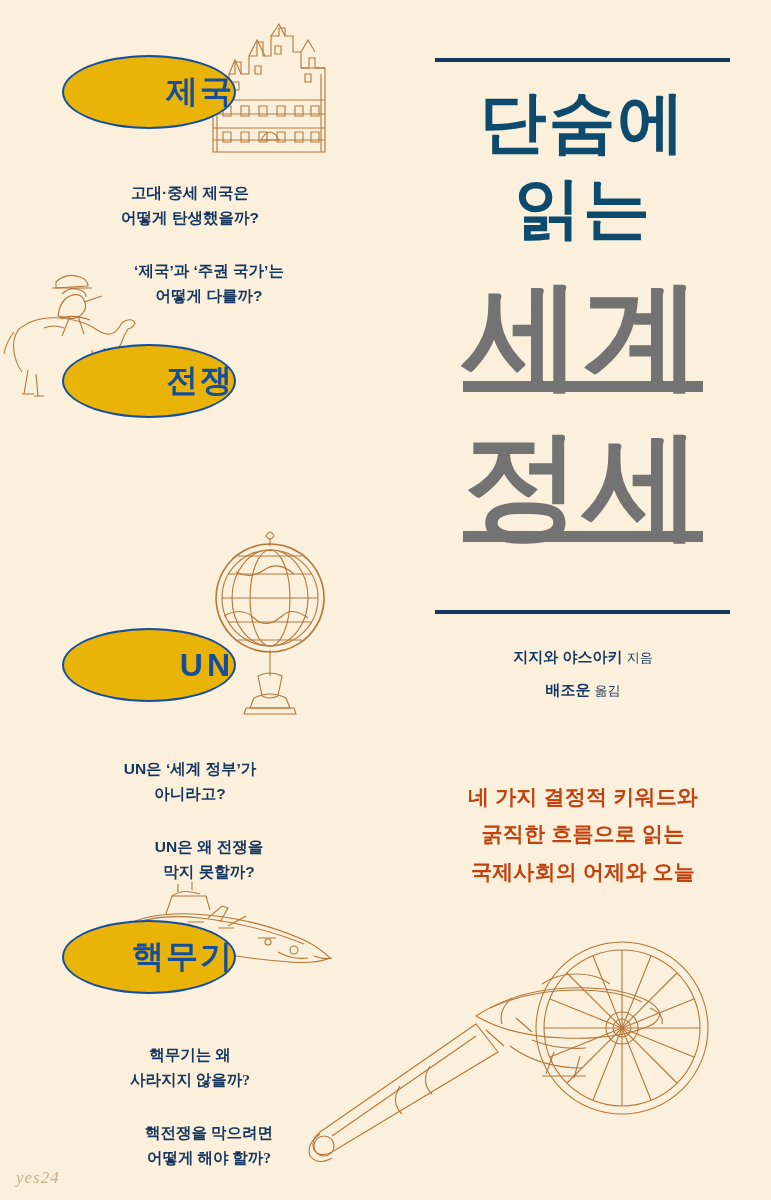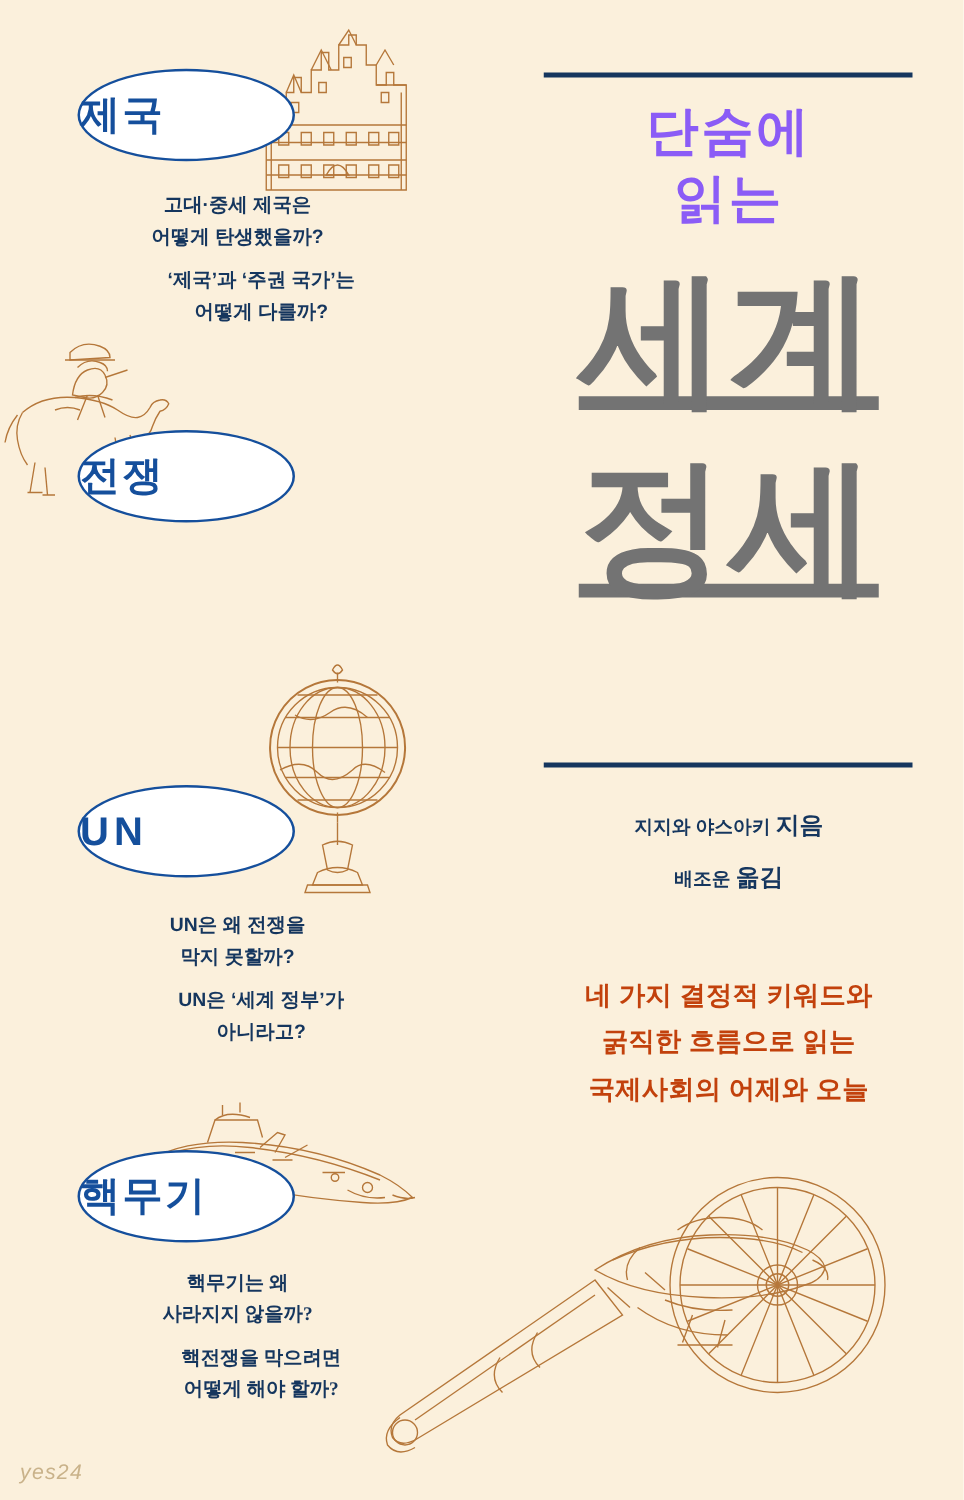--- a/index.html
+++ b/index.html
@@ -24,42 +24,43 @@
     left: 0;
     top: 0;
     width: 380px;
     height: 1200px;
   }
 
   .bubble {
     position: absolute;
     border: 2.5px solid #154f9c;
     border-radius: 50%;
-    background: #ffffff;
+    background: #eab308;
     color: #154f9c;
     font-weight: bold;
     display: flex;
     align-items: center;
-    justify-content: flex-start;
+    justify-content: flex-end;
     letter-spacing: 2px;
     z-index: 5;
   }
 
   .topic-lines {
     position: absolute;
     width: 100%;
     text-align: center;
     color: #15365e;
     font-size: 15.5px;
     line-height: 1.62;
     font-weight: bold;
     z-index: 4;
   }
   .topic-lines .q {
     margin-bottom: 10px;
+    margin-top: 28px;
   }
   .topic-lines .q:last-child { margin-bottom: 0; padding-left: 38px; }
 
   
   .right-col {
     position: absolute;
     left: 395px;
     top: 0;
     width: 376px;
     height: 1200px;
@@ -78,24 +79,24 @@
     position: absolute;
     left: 0;
     top: 80px;
     width: 376px;
     text-align: center;
     color: #1558b0;
     font-weight: bold;
     font-family: "Liberation Serif", serif;
   }
   .t-small {
-    font-size: 42px;
+    font-size: 67px;
     line-height: 1.28;
     letter-spacing: 2px;
-    color: #8b5cf6;
+    color: #0c4a6e;
   }
   .t-big {
     font-size: 118px;
     line-height: 1.12;
     letter-spacing: 2px;
     margin-top: 18px;
     color: #737373;
     text-decoration: underline;
   }
 
@@ -104,22 +105,22 @@
     left: 0;
     top: 640px;
     width: 376px;
     text-align: center;
     color: #15365e;
     font-size: 15px;
     font-weight: bold;
     line-height: 2.2;
   }
   .credits .role {
-    font-weight: bold;
-    font-size: 19px;
+    font-weight: normal;
+    font-size: 13px;
   }
 
   .tagline {
     position: absolute;
     left: 0;
     top: 778px;
     width: 376px;
     text-align: center;
     color: #c2410c;
     font-size: 21px;
@@ -136,21 +137,21 @@
   }
   .ill svg { display: block; }
 
   .watermark {
     position: absolute;
     left: 16px;
     bottom: 12px;
     color: #c9b28a;
     font-size: 17px;
     font-style: italic;
-    font-family: Liberation Sans, sans-serif;
+    font-family: Liberation Serif, serif;
     letter-spacing: 1px;
   }
 </style>
 </head>
 <body>
 
 <div class="cover">
 
   <div class="left-col">
 
@@ -236,26 +237,26 @@
           <path d="M70 16 q4 -8 8 0 q-4 6 -8 0z"></path>
         </g>
       </svg>
     </div>
 
     <div class="bubble" style="left:62px; top:628px; width:170px; height:70px; font-size:32px; letter-spacing:4px;">
       <span>UN</span>
     </div>
     <div class="topic-lines" style="top:728px;">
       <div class="q">
+        <div>UN은 ‘세계 정부’가</div>
+        <div>아니라고?</div>
+      </div>
+      <div class="q">
         <div>UN은 왜 전쟁을</div>
         <div>막지 못할까?</div>
-      </div>
-      <div class="q">
-        <div>UN은 ‘세계 정부’가</div>
-        <div>아니라고?</div>
       </div>
     </div>
 
     <div class="ill" style="left:108px; top:878px;">
       <svg width="230" height="110" viewBox="0 0 230 110">
         <g fill="none" stroke="#b5773a" stroke-width="1.1">
           <path d="M16 48 q26 -14 70 -12 q58 3 110 26 q16 8 26 18 q-14 6 -40 4 q-56 -4 -120 -18 q-34 -8 -46 -18z"></path>
           <path d="M30 44 q28 -8 62 -4 q54 6 104 26"></path>
           <path d="M58 36 l6 -18 h34 l4 14"></path>
           <path d="M64 18 q10 -8 28 -2"></path>

